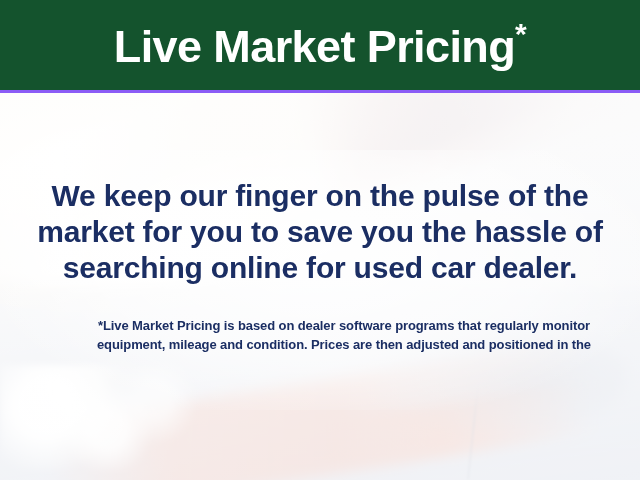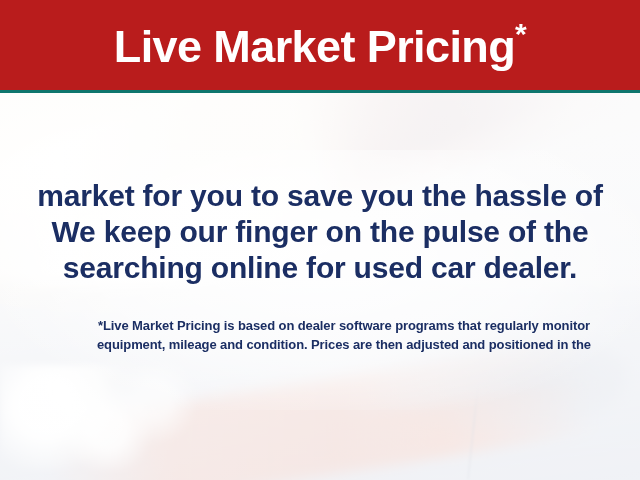--- a/index.html
+++ b/index.html
@@ -240,22 +240,22 @@
         rgba(255,255,255,0) 78%);
   }
 
   
   .banner {
     position: absolute;
     left: 0;
     top: 0;
     width: 640px;
     height: 93px;
-    background: #b91c1c;
-    border-bottom: 3px solid #0f766e;
+    background: #14532d;
+    border-bottom: 3px solid #8b5cf6;
     box-sizing: border-box;
     display: flex;
     align-items: center;
     justify-content: center;
   }
   .banner-title {
     color: #ffffff;
     font-size: 45px;
     font-weight: bold;
     letter-spacing: -0.6px;
@@ -326,22 +326,22 @@
     <div class="speckle"></div>
     <div class="photo-veil"></div>
     <div class="copy-glow"></div>
   </div>
 
   <div class="banner">
     <div class="banner-title"><span>Live Market Pricing</span><span class="star">*</span></div>
   </div>
 
   <div class="headline">
+    <span class="hl-line">We keep our finger on the pulse of the</span>
     <span class="hl-line">market for you to save you the hassle of</span>
-    <span class="hl-line">We keep our finger on the pulse of the</span>
     <span class="hl-line">searching online for used car dealer.</span>
   </div>
 
   <div class="fineprint">
     <span class="fp-line">*Live Market Pricing is based on dealer software programs that regularly monitor</span>
     <span class="fp-line">equipment, mileage and condition. Prices are then adjusted and positioned in the</span>
   </div>
 
 </div>
 

